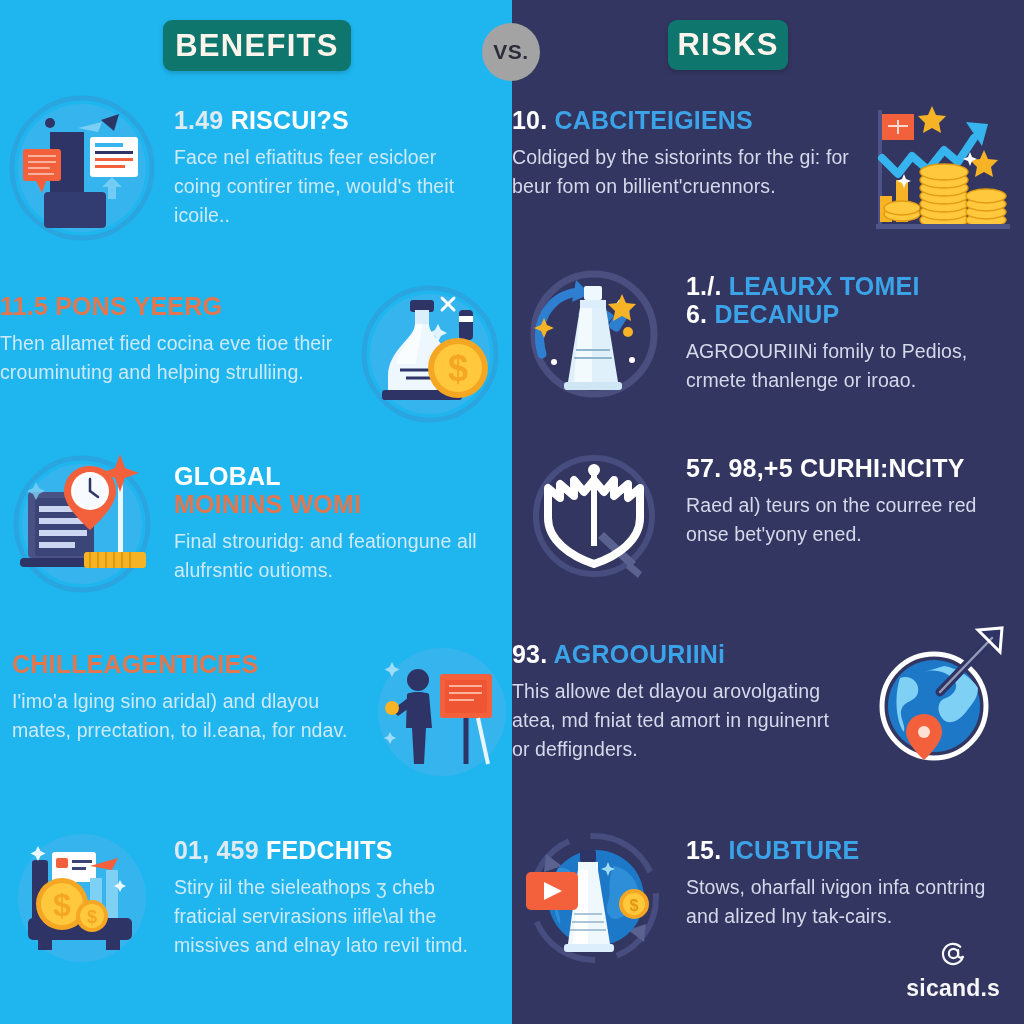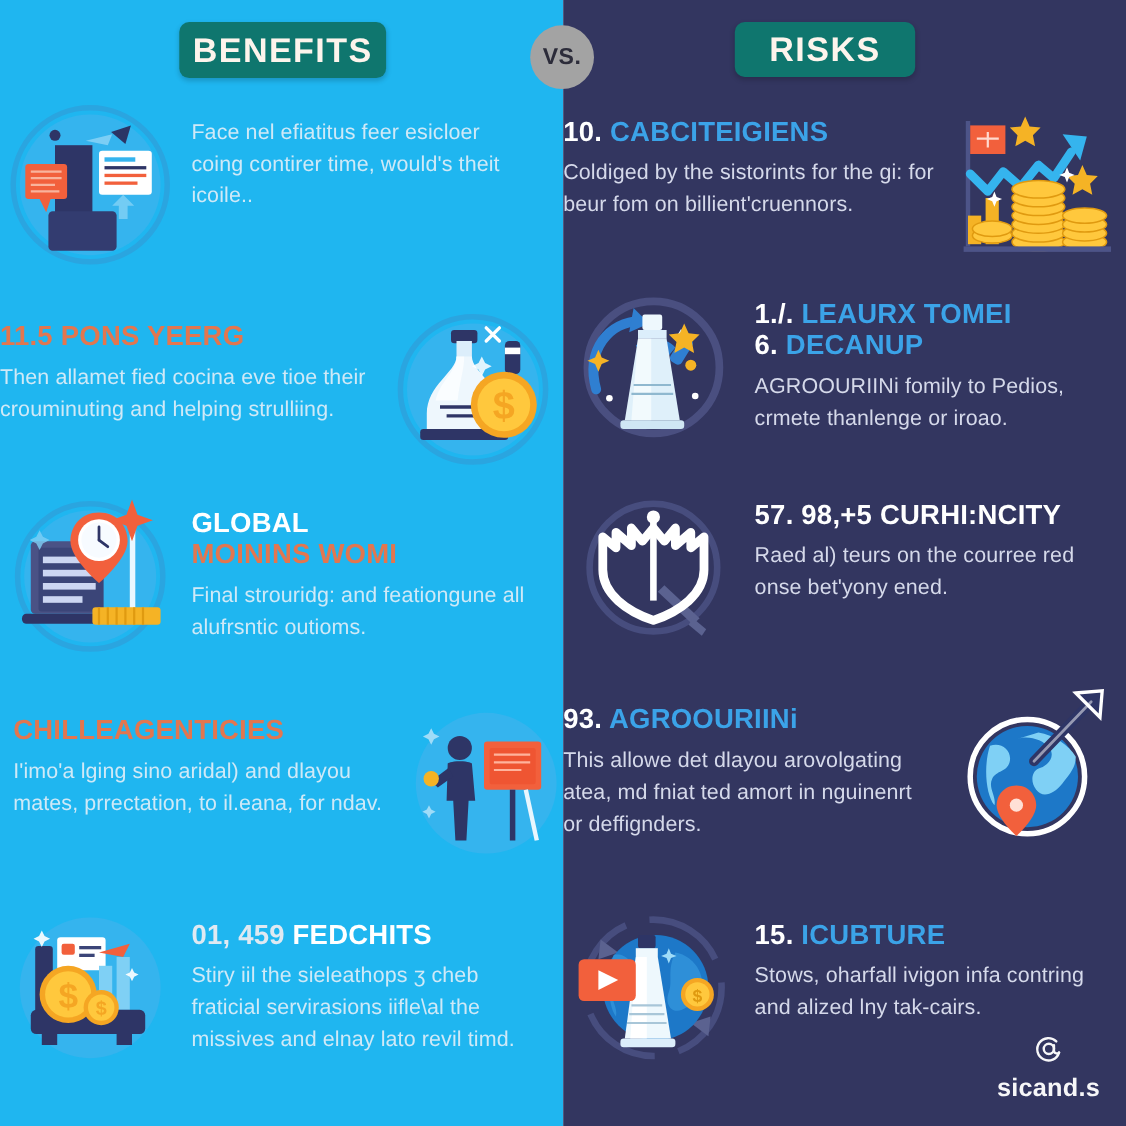--- a/index.html
+++ b/index.html
@@ -23,21 +23,21 @@
     position: absolute; top: 20px;
     display: flex; align-items: center; justify-content: center;
     background: #0f766e;
     border-radius: 9px;
     color: #fdf4ec;
     font-weight: bold;
     letter-spacing: 1.3px;
     box-shadow: 0 2px 5px rgba(0,0,0,.18);
   }
   .badge-benefits { left: 163px; width: 188px; height: 51px; font-size: 31px; }
-  .badge-risks    { left: 156px; width: 164px; height: 50px; font-size: 31px; }
+  .badge-risks    { left: 156px; width: 120px; height: 50px; font-size: 31px; }
 
   .vs-badge {
     position: absolute;
     left: 482px; top: 23px;
     width: 58px; height: 58px;
     border-radius: 50%;
     background: #a3a3a3;
     display: flex; align-items: center; justify-content: center;
     color: #2c2c3a;
     font-size: 21px; font-weight: 600; letter-spacing: .5px;
@@ -136,20 +136,24 @@
           <rect x="84" y="45" width="48" height="40" rx="3" fill="#ffffff"></rect>
           <rect x="89" y="51" width="28" height="4" fill="#35b4ee"></rect>
           <rect x="89" y="59" width="38" height="3" fill="#2e3566"></rect>
           <rect x="89" y="66" width="38" height="3" fill="#f2603c"></rect>
           <rect x="89" y="73" width="30" height="3" fill="#f2603c"></rect>
           <path d="M96 95 l10 -10 10 10 -6 0 0 12 -8 0 0 -12z" fill="#8fd5f6" opacity=".7"></path>
           <circle cx="44" cy="31" r="5" fill="#2e3566"></circle>
         </svg>
       </div>
       <div class="text-block">
+        <div class="head h-white">
+          <span class="num-dim">1.49</span>
+          <span class="kw">RISCUI?S</span>
+        </div>
         <div class="body">Face nel efiatitus feer esicloer coing contirer time, would's theit icoile..</div>
       </div>
     </div>
 
     <div class="row rev" style="top:278px; left:0;">
       <div class="icon-wrap">
         <svg viewBox="0 0 152 152">
           <circle cx="76" cy="76" r="66" fill="none" stroke="#2aa5e0" stroke-width="5"></circle>
           <circle cx="76" cy="76" r="60" fill="#35b4ee"></circle>
           <rect x="56" y="22" width="24" height="12" rx="3" fill="#2e3566"></rect>

